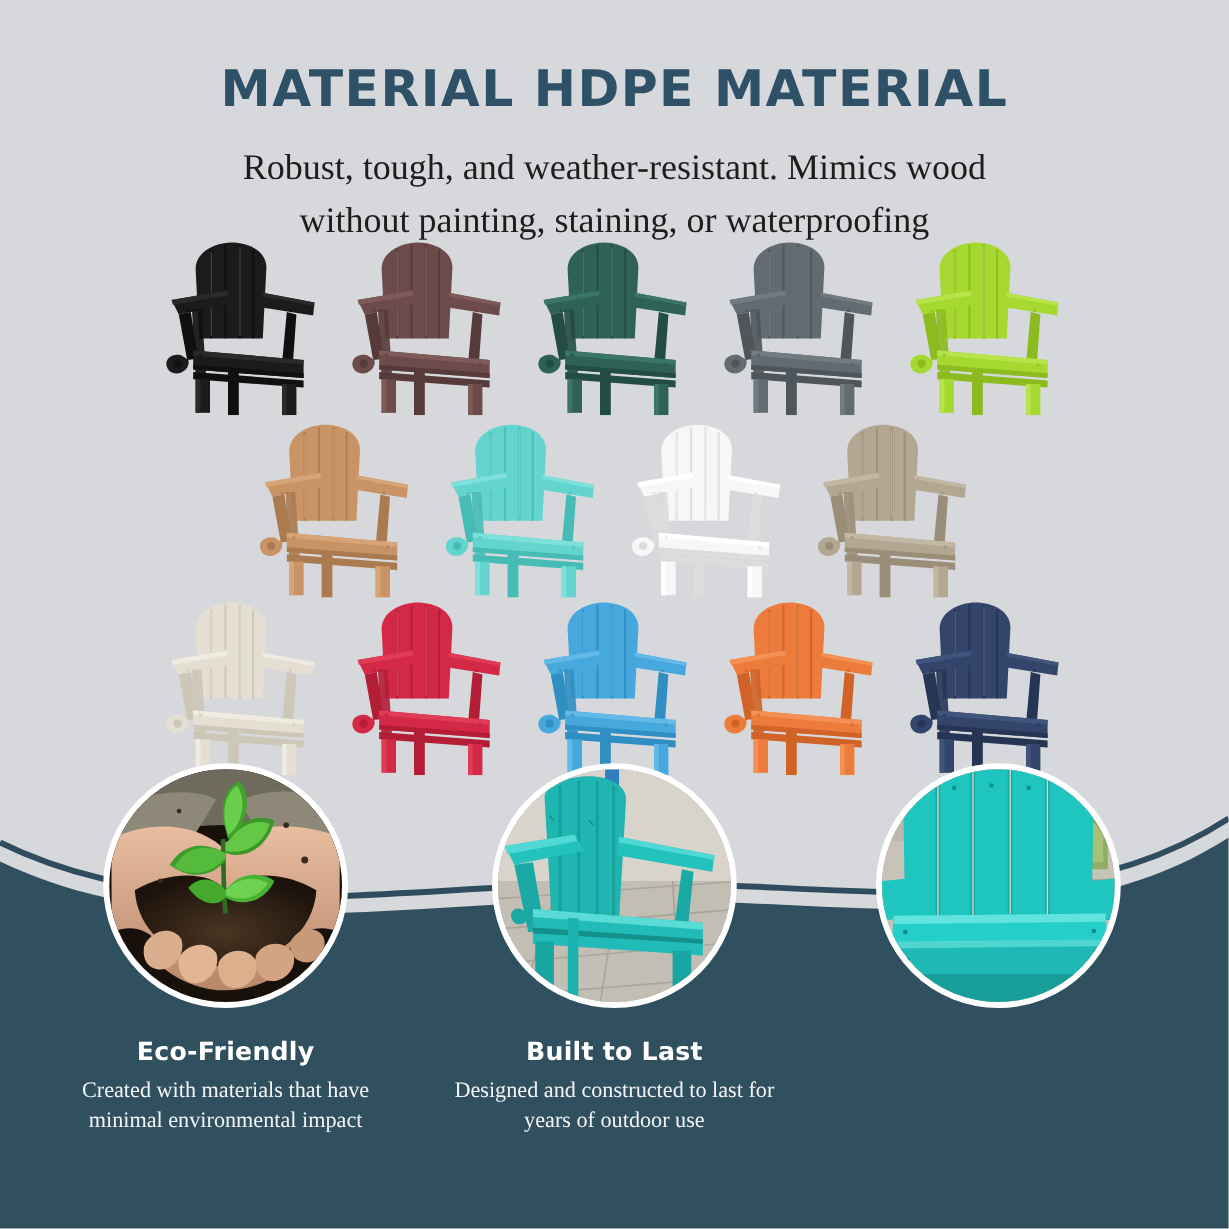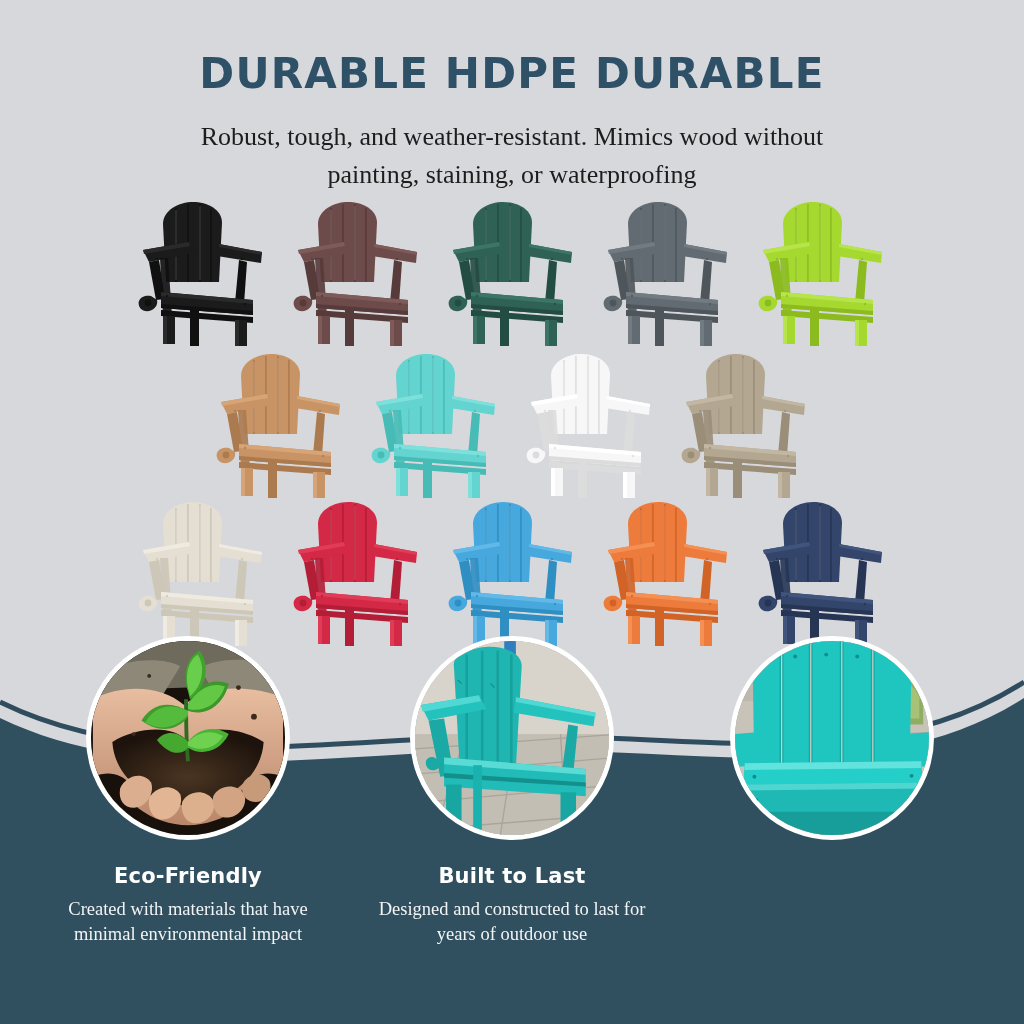--- a/index.html
+++ b/index.html
@@ -34,21 +34,21 @@
     font-family: "DejaVu Sans", sans-serif;
     font-weight: 700;
     font-size: 42px;
     letter-spacing: 1.2px;
     color: #2f5168;
     margin: 0;
     line-height: 1.05;
   }
   .subhead {
     font-family: "Liberation Serif", serif;
-    font-size: 26px;
+    font-size: 30px;
     color: #1d1d1d;
     margin: 22px auto 0;
     width: 710px;
     line-height: 1.45;
   }
 
   
   .chair-grid {
     position: absolute;
     top: 196px;
@@ -135,21 +135,21 @@
     margin: 9px auto 0;
     width: 300px;
   }
 </style>
 </head>
 <body style="background: rgb(214, 216, 219);">
 
 <div id="page" style="background: rgb(214, 216, 219);">
 
   <div class="header">
-    <h1 class="headline" style="color: rgb(47, 81, 104);">DURABLE HDPE DURABLE</h1>
+    <h1 class="headline" style="color: rgb(47, 81, 104);">MATERIAL HDPE MATERIAL</h1>
     <p class="subhead">Robust, tough, and weather-resistant. Mimics wood without painting, staining, or waterproofing</p>
   </div>
 
   <div class="chair-grid">
     <div class="chair-row r1">
         <div class="chair-cell">
   <svg width="150" height="150" viewBox="0 0 150 150">
     <g>
 
       <path d="M36,28 C36,14 52,6 66,6 C80,6 95,13 95,27 L92,86 L39,86 Z" fill="#1b1b1c"></path>

